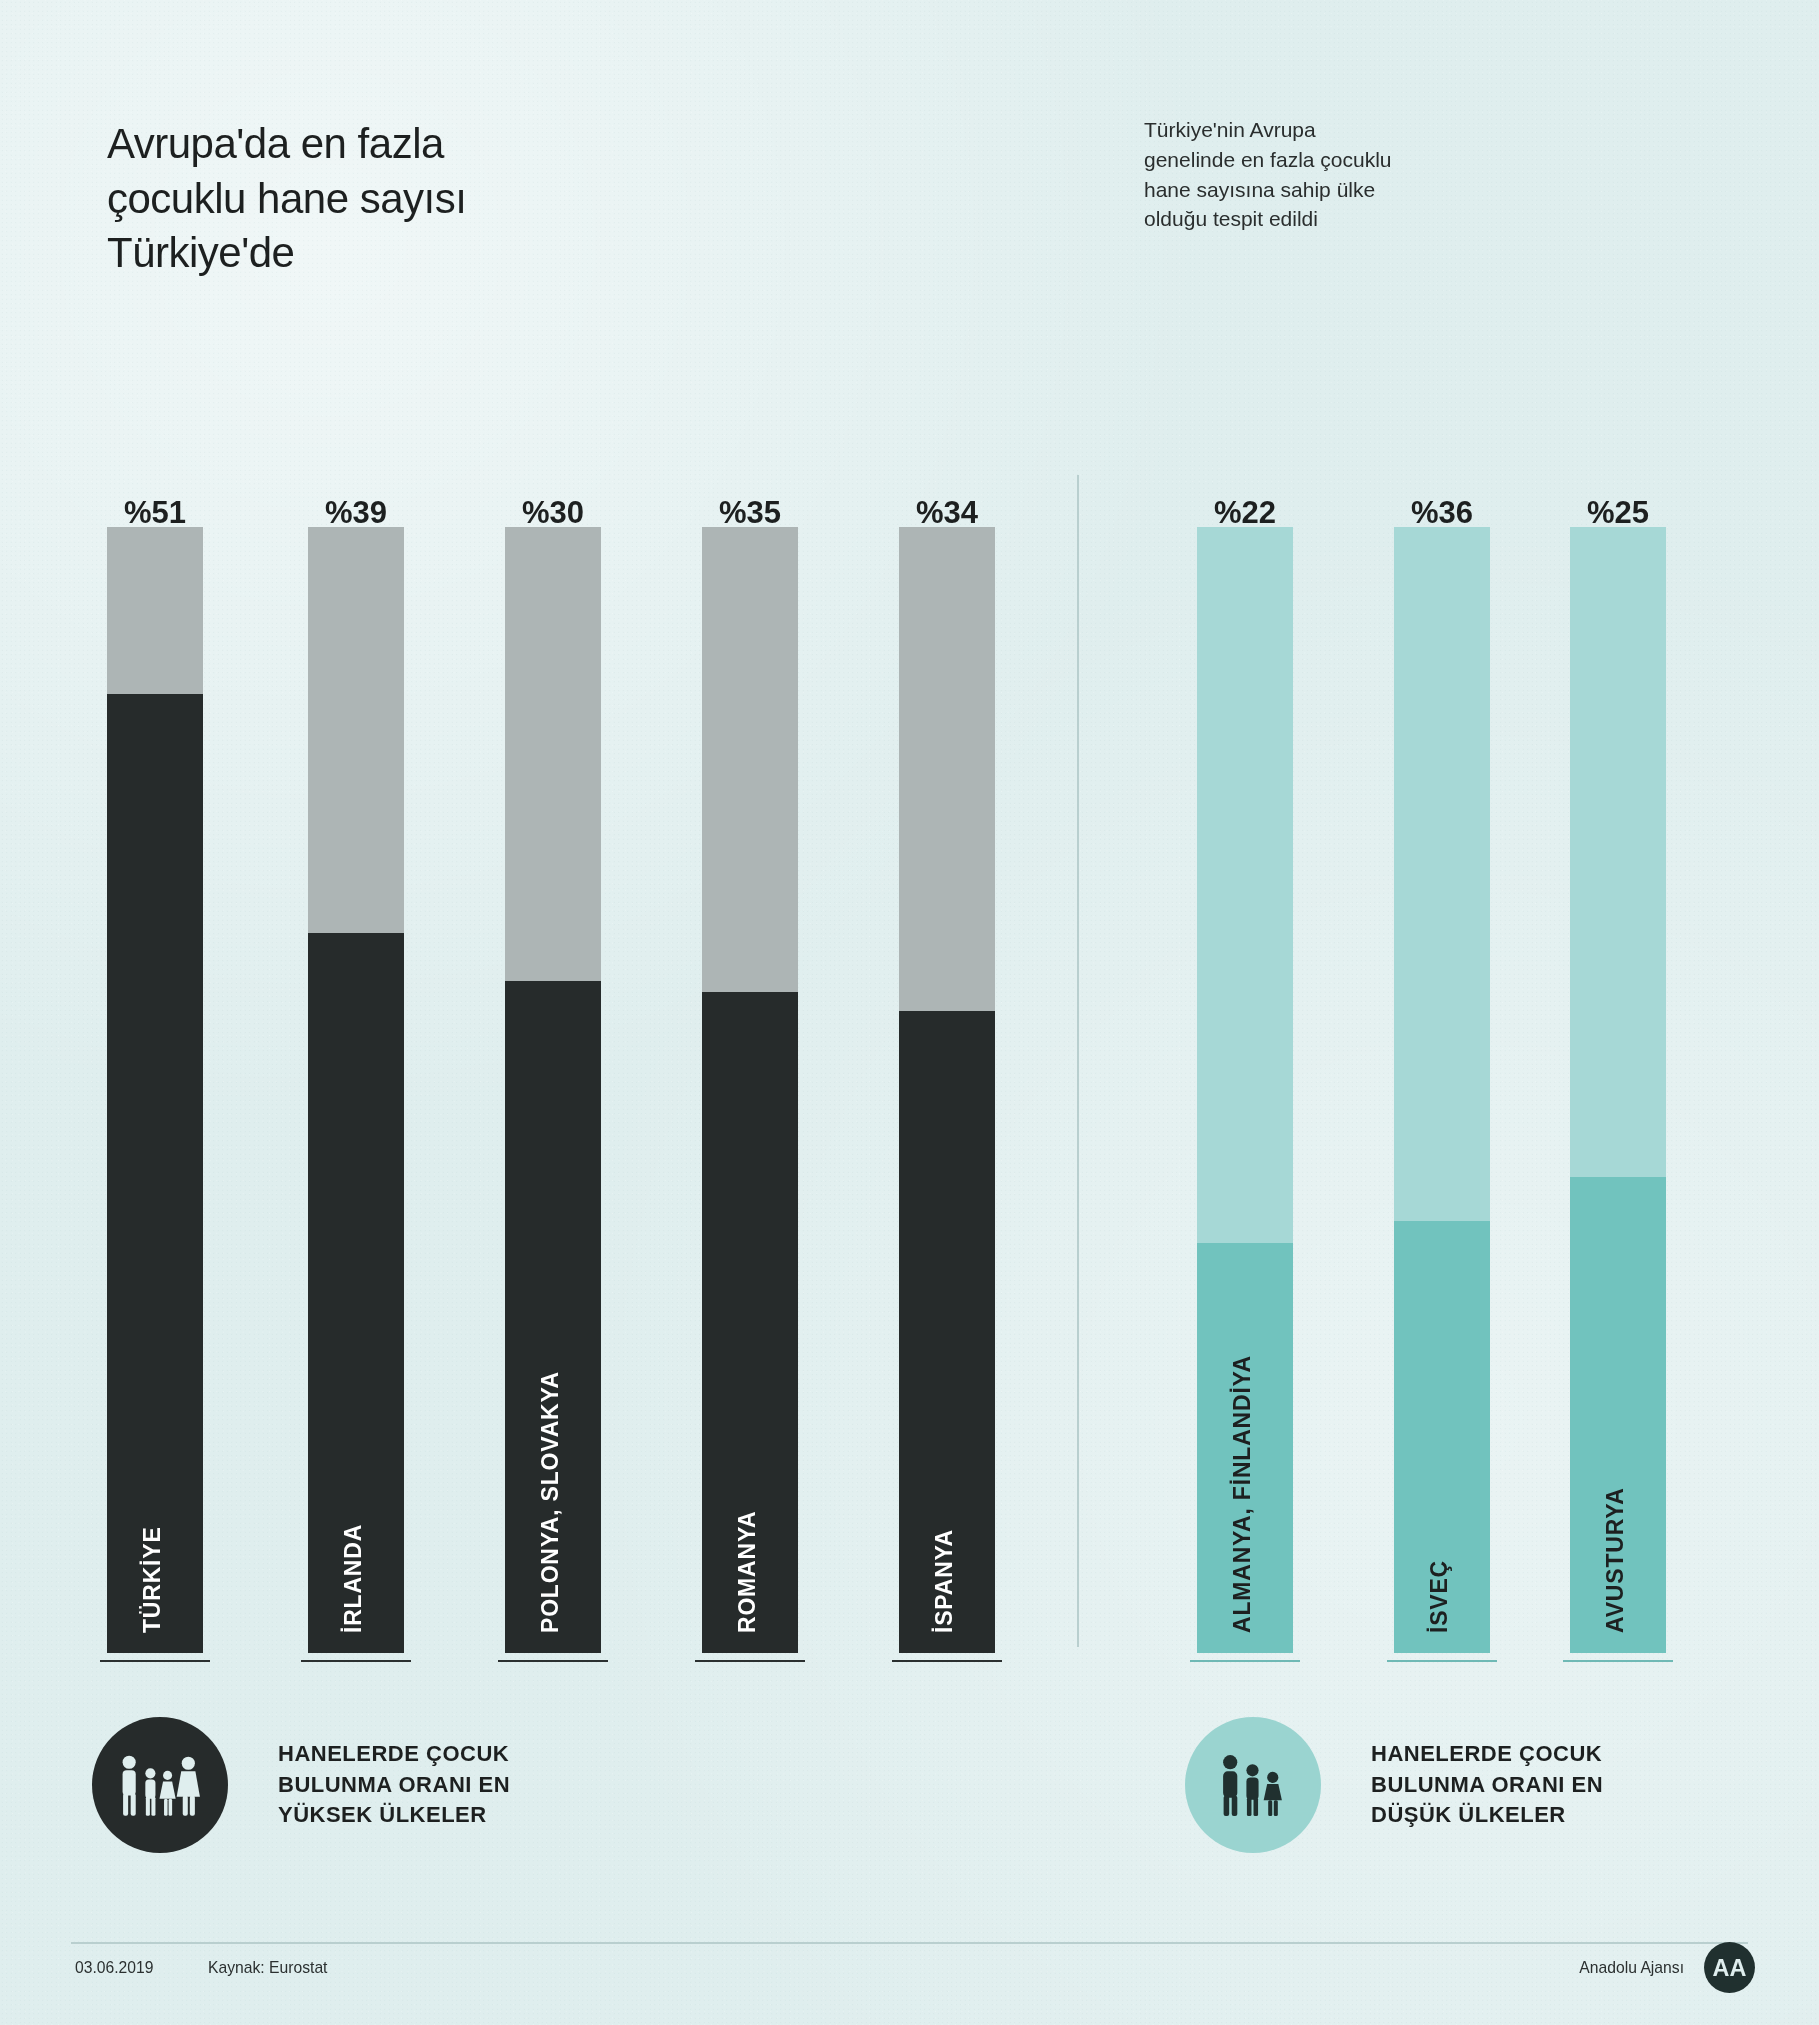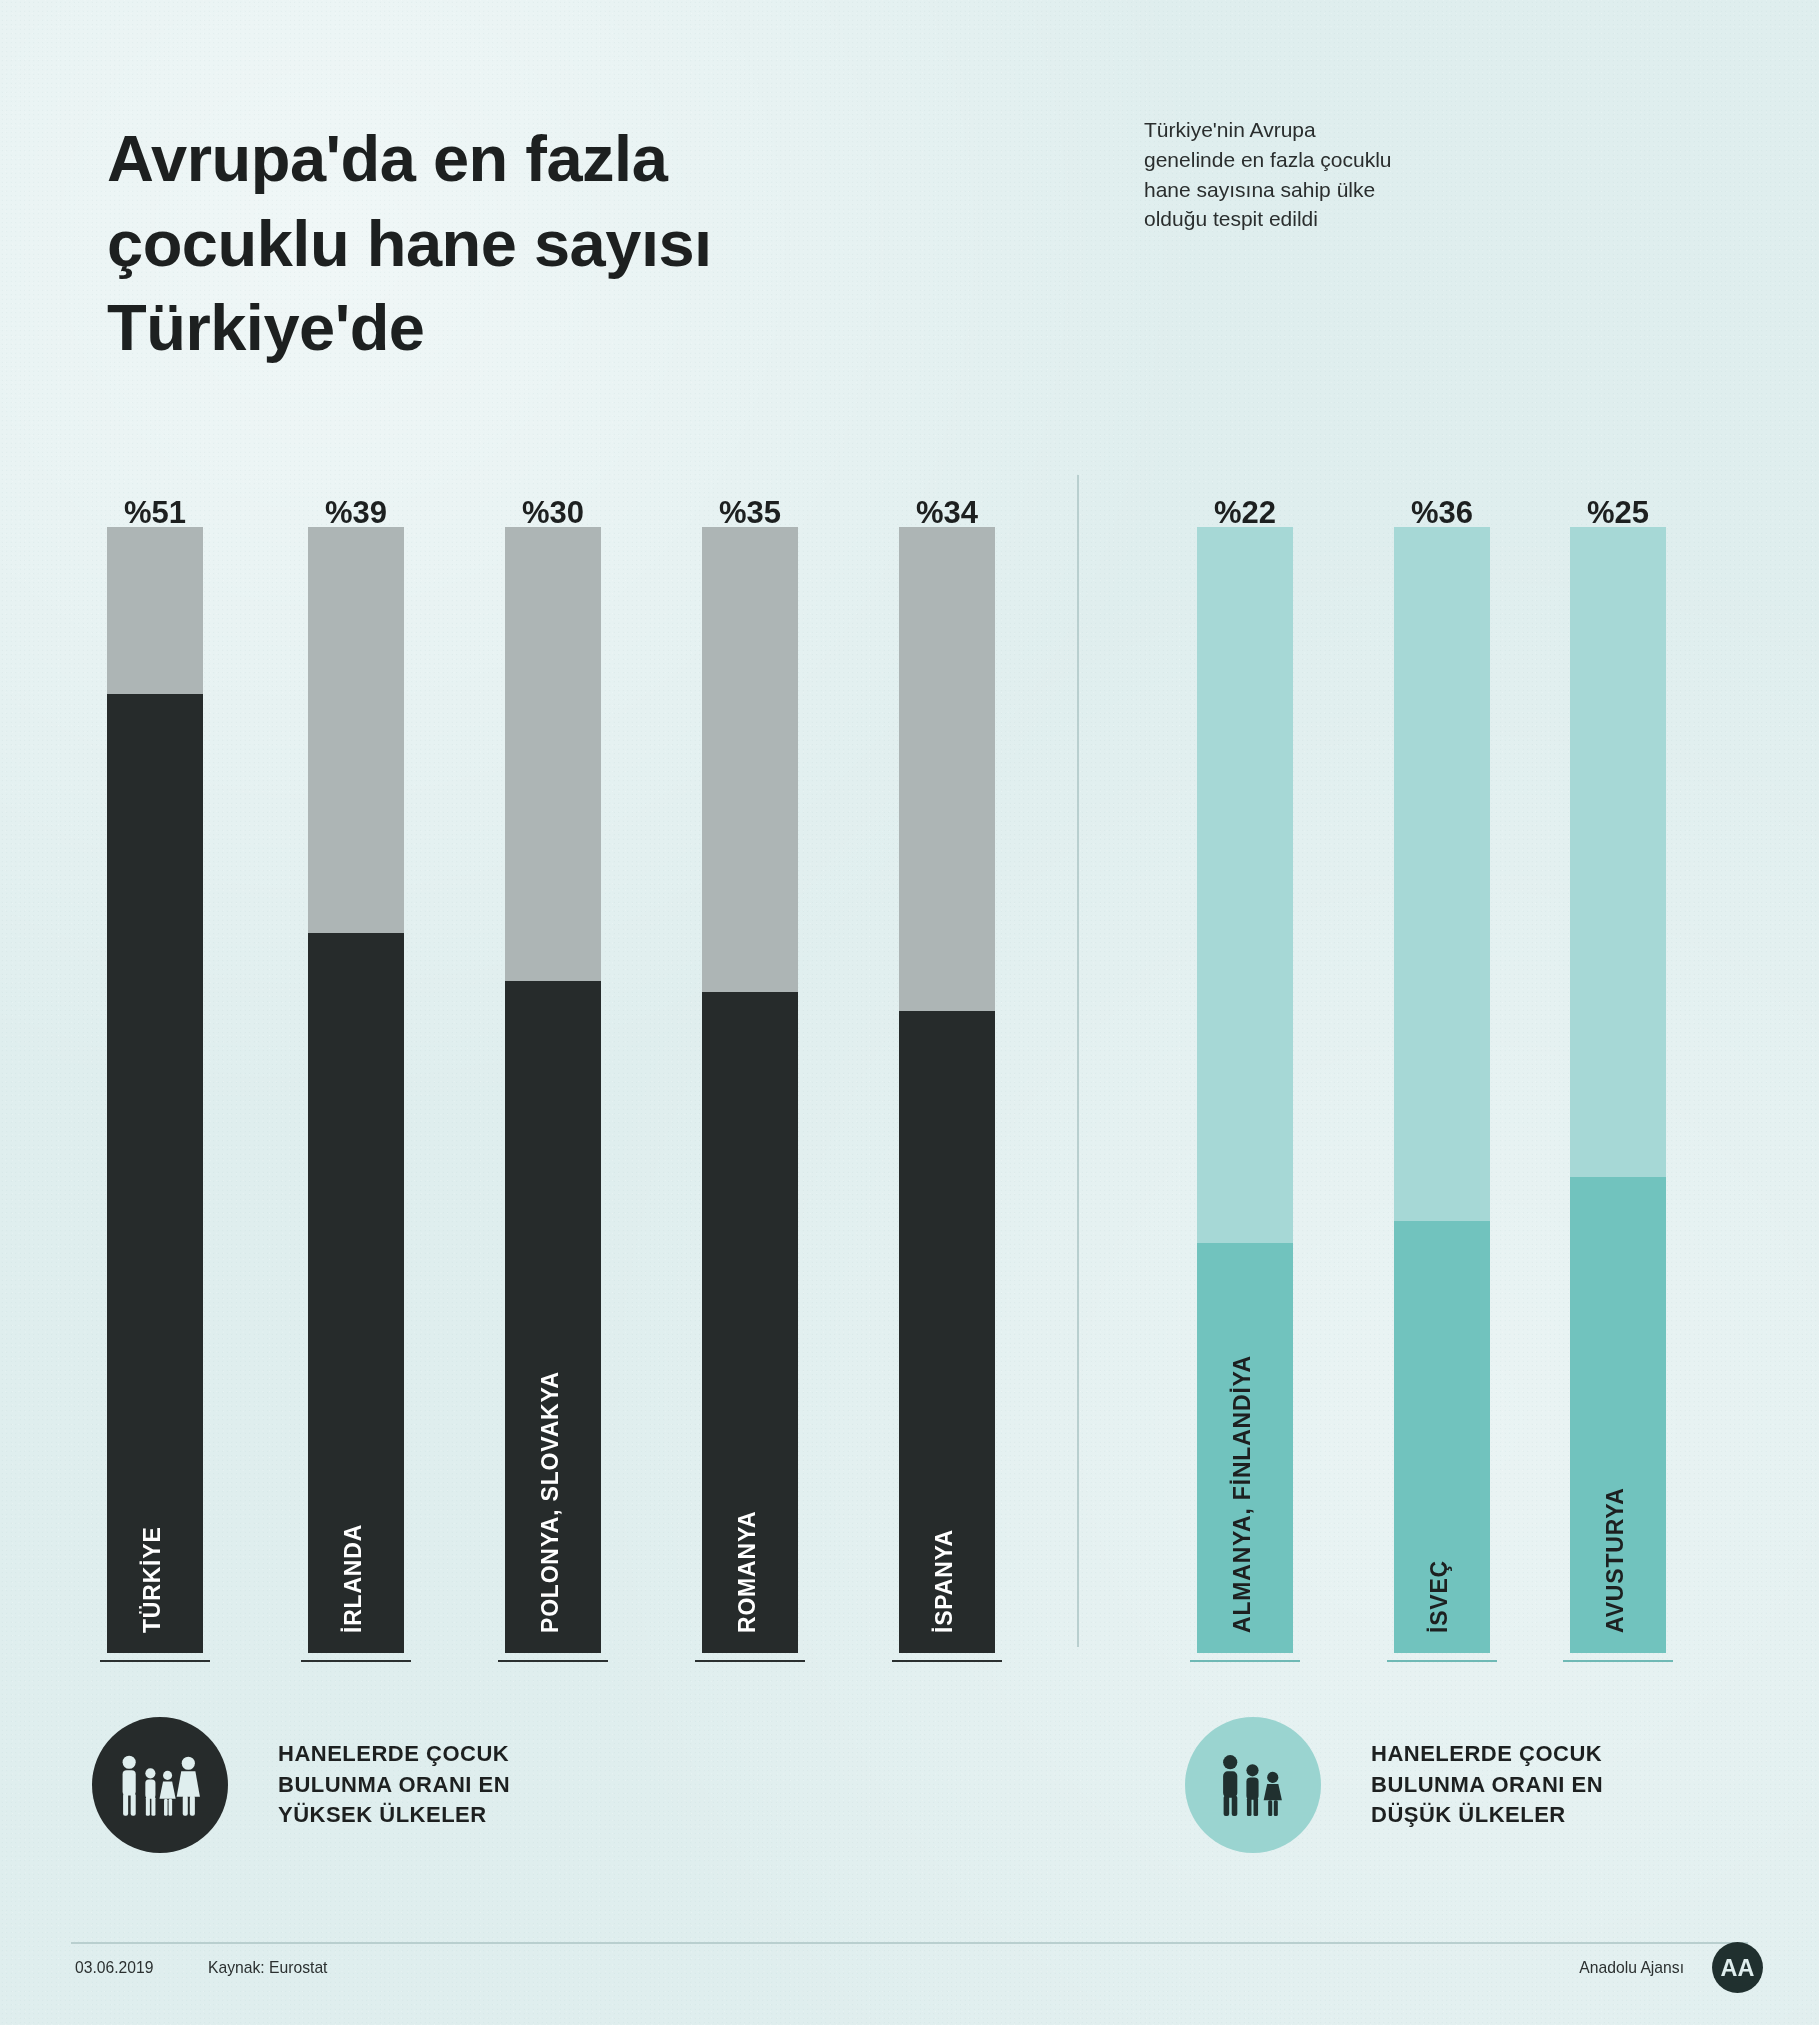--- a/index.html
+++ b/index.html
@@ -43,23 +43,23 @@
     position: absolute;
     left: 0; top: 0;
     width: 100%;
     height: 434px;
   }
   .title {
     position: absolute;
     left: 107px;
     top: 117px;
     width: 960px;
-    font-size: 65px;
+    font-size: 42px;
     line-height: 1.30;
-    font-weight: 700;
+    font-weight: 400;
     letter-spacing: -0.5px;
     color: #1d2020;
     white-space: pre-line;
   }
   .subtitle {
     position: absolute;
     left: 1101px;
     top: 115px;
     width: 535px;
     font-size: 21px;
@@ -205,21 +205,21 @@
     position: absolute;
     right: 135px;
     top: 1959px;
     font-size: 15.7px;
     font-weight: 400;
     color: #2b3030;
     text-align: right;
   }
   .footer-logo {
     position: absolute;
-    right: 54px;
+    right: 62px;
     top: 1940px;
     width: 55px;
     height: 55px;
   }
 </style>
 </head>
 <body>
 
 <div class="page">
   <div class="noise"></div>

